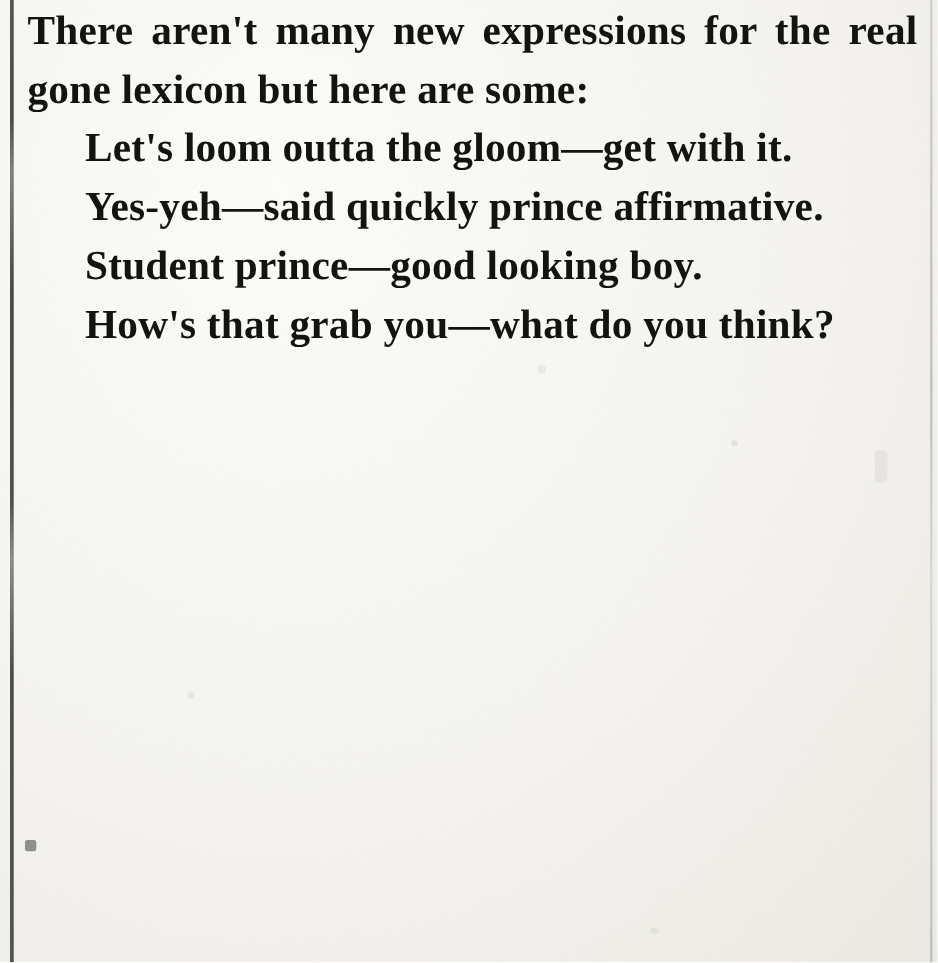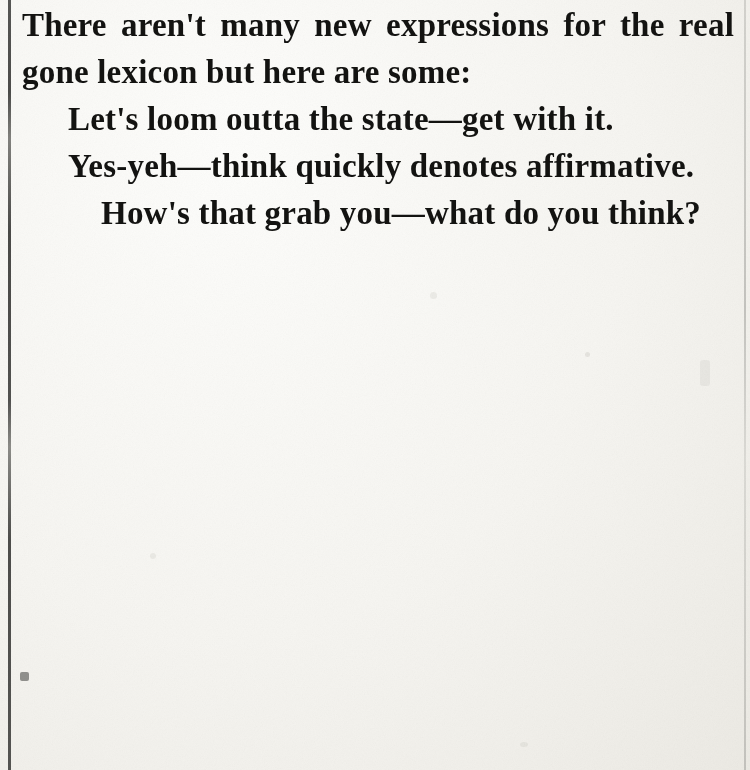--- a/index.html
+++ b/index.html
@@ -66,21 +66,21 @@
     text-rendering: optimizeLegibility;
   }
   .para {
     margin: 0;
     padding: 0;
     text-align: justify;
     text-justify: inter-word;
     text-indent: 46px;
   }
   .para.noindent { text-indent: 0; }
-  .para:last-child { text-align: center; }
+  .para:last-child { text-align: left; }
   .ink {
     filter: contrast(1.08);
   }
 
   
   .smudge {
     position: absolute;
     border-radius: 50%;
     background: #b9b7b1;
     opacity: 0.20;
@@ -96,22 +96,23 @@
 </head>
 <body>
 
 <div id="scan">
 
   <div class="col-rule"></div>
   <div class="col-rule right"></div>
 
   <div id="article" class="ink">
     <p class="para noindent">There aren't many new expressions for the real gone lexicon but here are some:</p>
-    <p class="para">Let's loom outta the state—get with it.</p>
-    <p class="para">Yes-yeh—think quickly denotes affirmative.</p>
+    <p class="para">Let's loom outta the gloom—get with it.</p>
+    <p class="para">Yes-yeh—said quickly prince affirmative.</p>
+    <p class="para">Student prince—good looking boy.</p>
     <p class="para">How's that grab you—what do you think?</p>
   </div>
 
   <div class="smudge s1"></div>
   <div class="smudge s2"></div>
   <div class="smudge s3"></div>
   <div class="smudge s4"></div>
   <div class="smudge s5"></div>
   <div class="smudge s6"></div>
 

